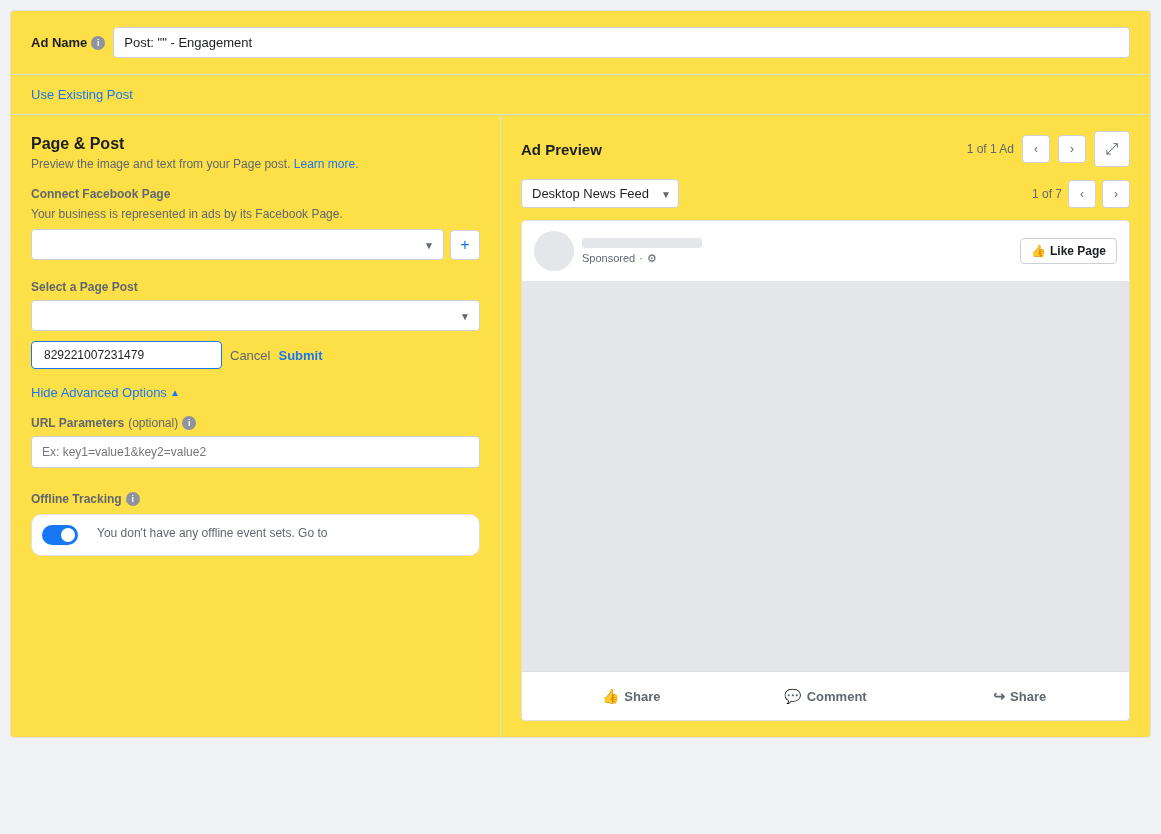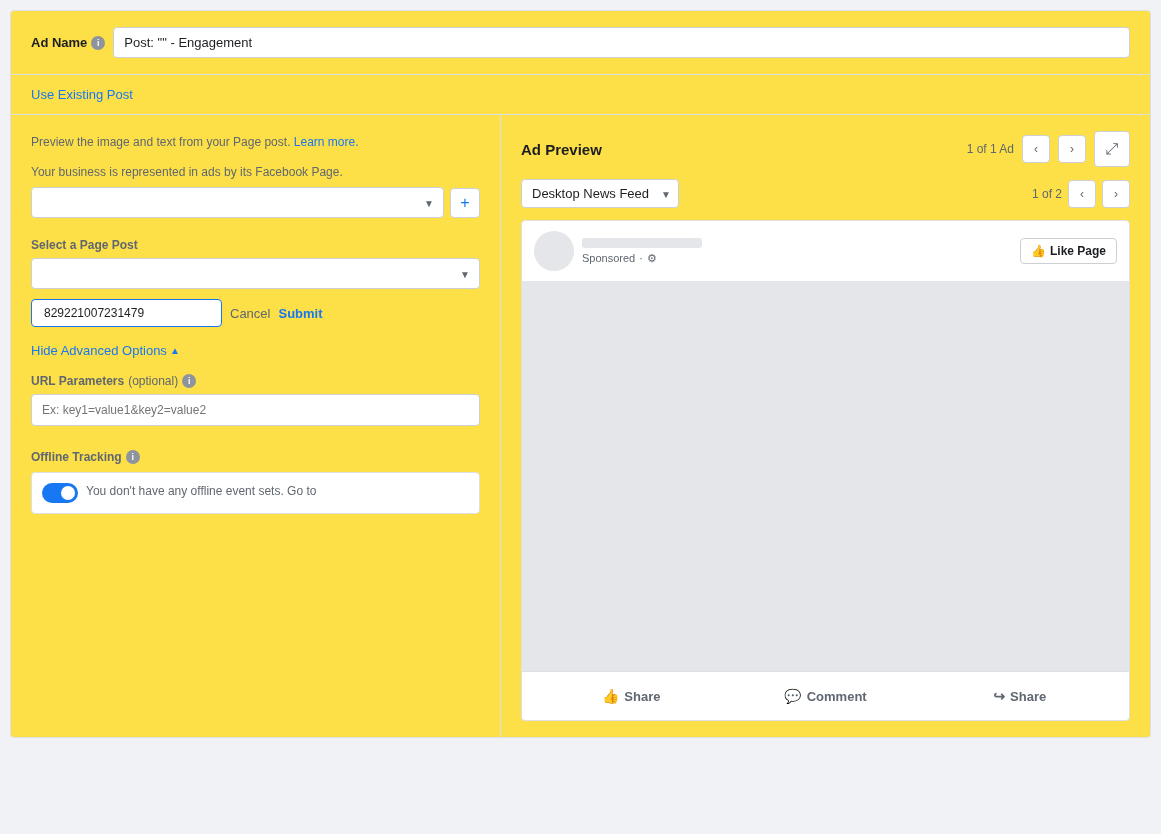--- a/index.html
+++ b/index.html
@@ -43,21 +43,21 @@
     .submit-link { color: #1877f2; font-size: 13px; font-weight: 600; cursor: pointer; text-decoration: none; }
 
     .hide-advanced-link { color: #1877f2; font-size: 13px; font-weight: 500; cursor: pointer; text-decoration: none; display: inline-flex; align-items: center; gap: 3px; margin-bottom: 16px; }
     .caret-up { font-size: 10px; }
 
     .url-params-label { font-size: 12px; font-weight: 600; color: #606770; margin-bottom: 6px; display: flex; align-items: center; gap: 4px; }
     .url-params-input { width: 100%; border: 1px solid #ccd0d5; border-radius: 4px; padding: 8px 10px; font-size: 12px; color: #8d949e; }
 
     .offline-tracking-section { margin-top: 24px; }
     .offline-tracking-label { font-size: 12px; font-weight: 600; color: #606770; display: flex; align-items: center; gap: 4px; margin-bottom: 8px; margin-top: 24px; }
-    .offline-notice { display: flex; align-items: flex-start; gap: 8px; border: 1px solid #dddfe2; border-radius: 4px; padding: 10px; background: #fff; }
+    .offline-notice { display: flex; align-items: flex-start; gap: 19px; border: 1px solid #dddfe2; border-radius: 10px; padding: 10px; background: #fff; }
     .offline-icon { width: 36px; height: 20px; background: #1877f2; border-radius: 10px; flex-shrink: 0; position: relative; cursor: pointer; }
     .offline-icon::after { content: ''; position: absolute; right: 3px; top: 3px; width: 14px; height: 14px; background: #fff; border-radius: 50%; }
     .offline-text { font-size: 12px; color: #606770; line-height: 1.4; }
 
     
     .right-panel { flex: 1; padding: 16px 20px; }
     .ad-preview-header { display: flex; align-items: center; justify-content: space-between; margin-bottom: 12px; }
     .ad-preview-title { font-size: 15px; font-weight: 700; color: #1c1e21; }
     .preview-nav { display: flex; align-items: center; gap: 8px; }
     .preview-count-text { font-size: 12px; color: #606770; text-align: right; }
@@ -102,26 +102,28 @@
     <input class="ad-name-input" type="text" value="Post: &quot;&quot; - Engagement" style="">
   </div>
 
   <div class="use-existing-section">
     <a class="use-existing-link" href="#">Use Existing Post</a>
   </div>
 
   <div class="main-columns">
 
     <div class="left-panel">
+      <div class="section-title">Page &amp; Post</div>
       <div class="section-subtitle">
         <span>Preview the image and text from your Page post.</span>
         <a href="#">Learn more.</a>
       </div>
 
       
+      <span class="field-label">Connect Facebook Page</span>
       <div class="field-description">Your business is represented in ads by its Facebook Page.</div>
       <div class="connect-fb-row">
         <div class="select-wrapper">
           <select class="select-field">
             <option value=""></option>
           </select>
           <span class="select-arrow">▼</span>
         </div>
         <button class="add-btn">+</button>
       </div>
@@ -182,21 +184,21 @@
       </div>
 
       <div class="preview-controls">
         <div class="placement-wrapper">
           <select class="placement-select">
             <option>Desktop News Feed</option>
           </select>
           <span class="select-arrow">▼</span>
         </div>
         <div class="preview-sub-nav">
-          <span class="preview-sub-count">1 of 2</span>
+          <span class="preview-sub-count">1 of 7</span>
           <button class="nav-btn">‹</button>
           <button class="nav-btn">›</button>
         </div>
       </div>
 
       <div class="ad-card">
         <div class="ad-card-header">
           <div class="ad-card-page-info">
             <div class="page-avatar"></div>
             <div class="page-name-block">

